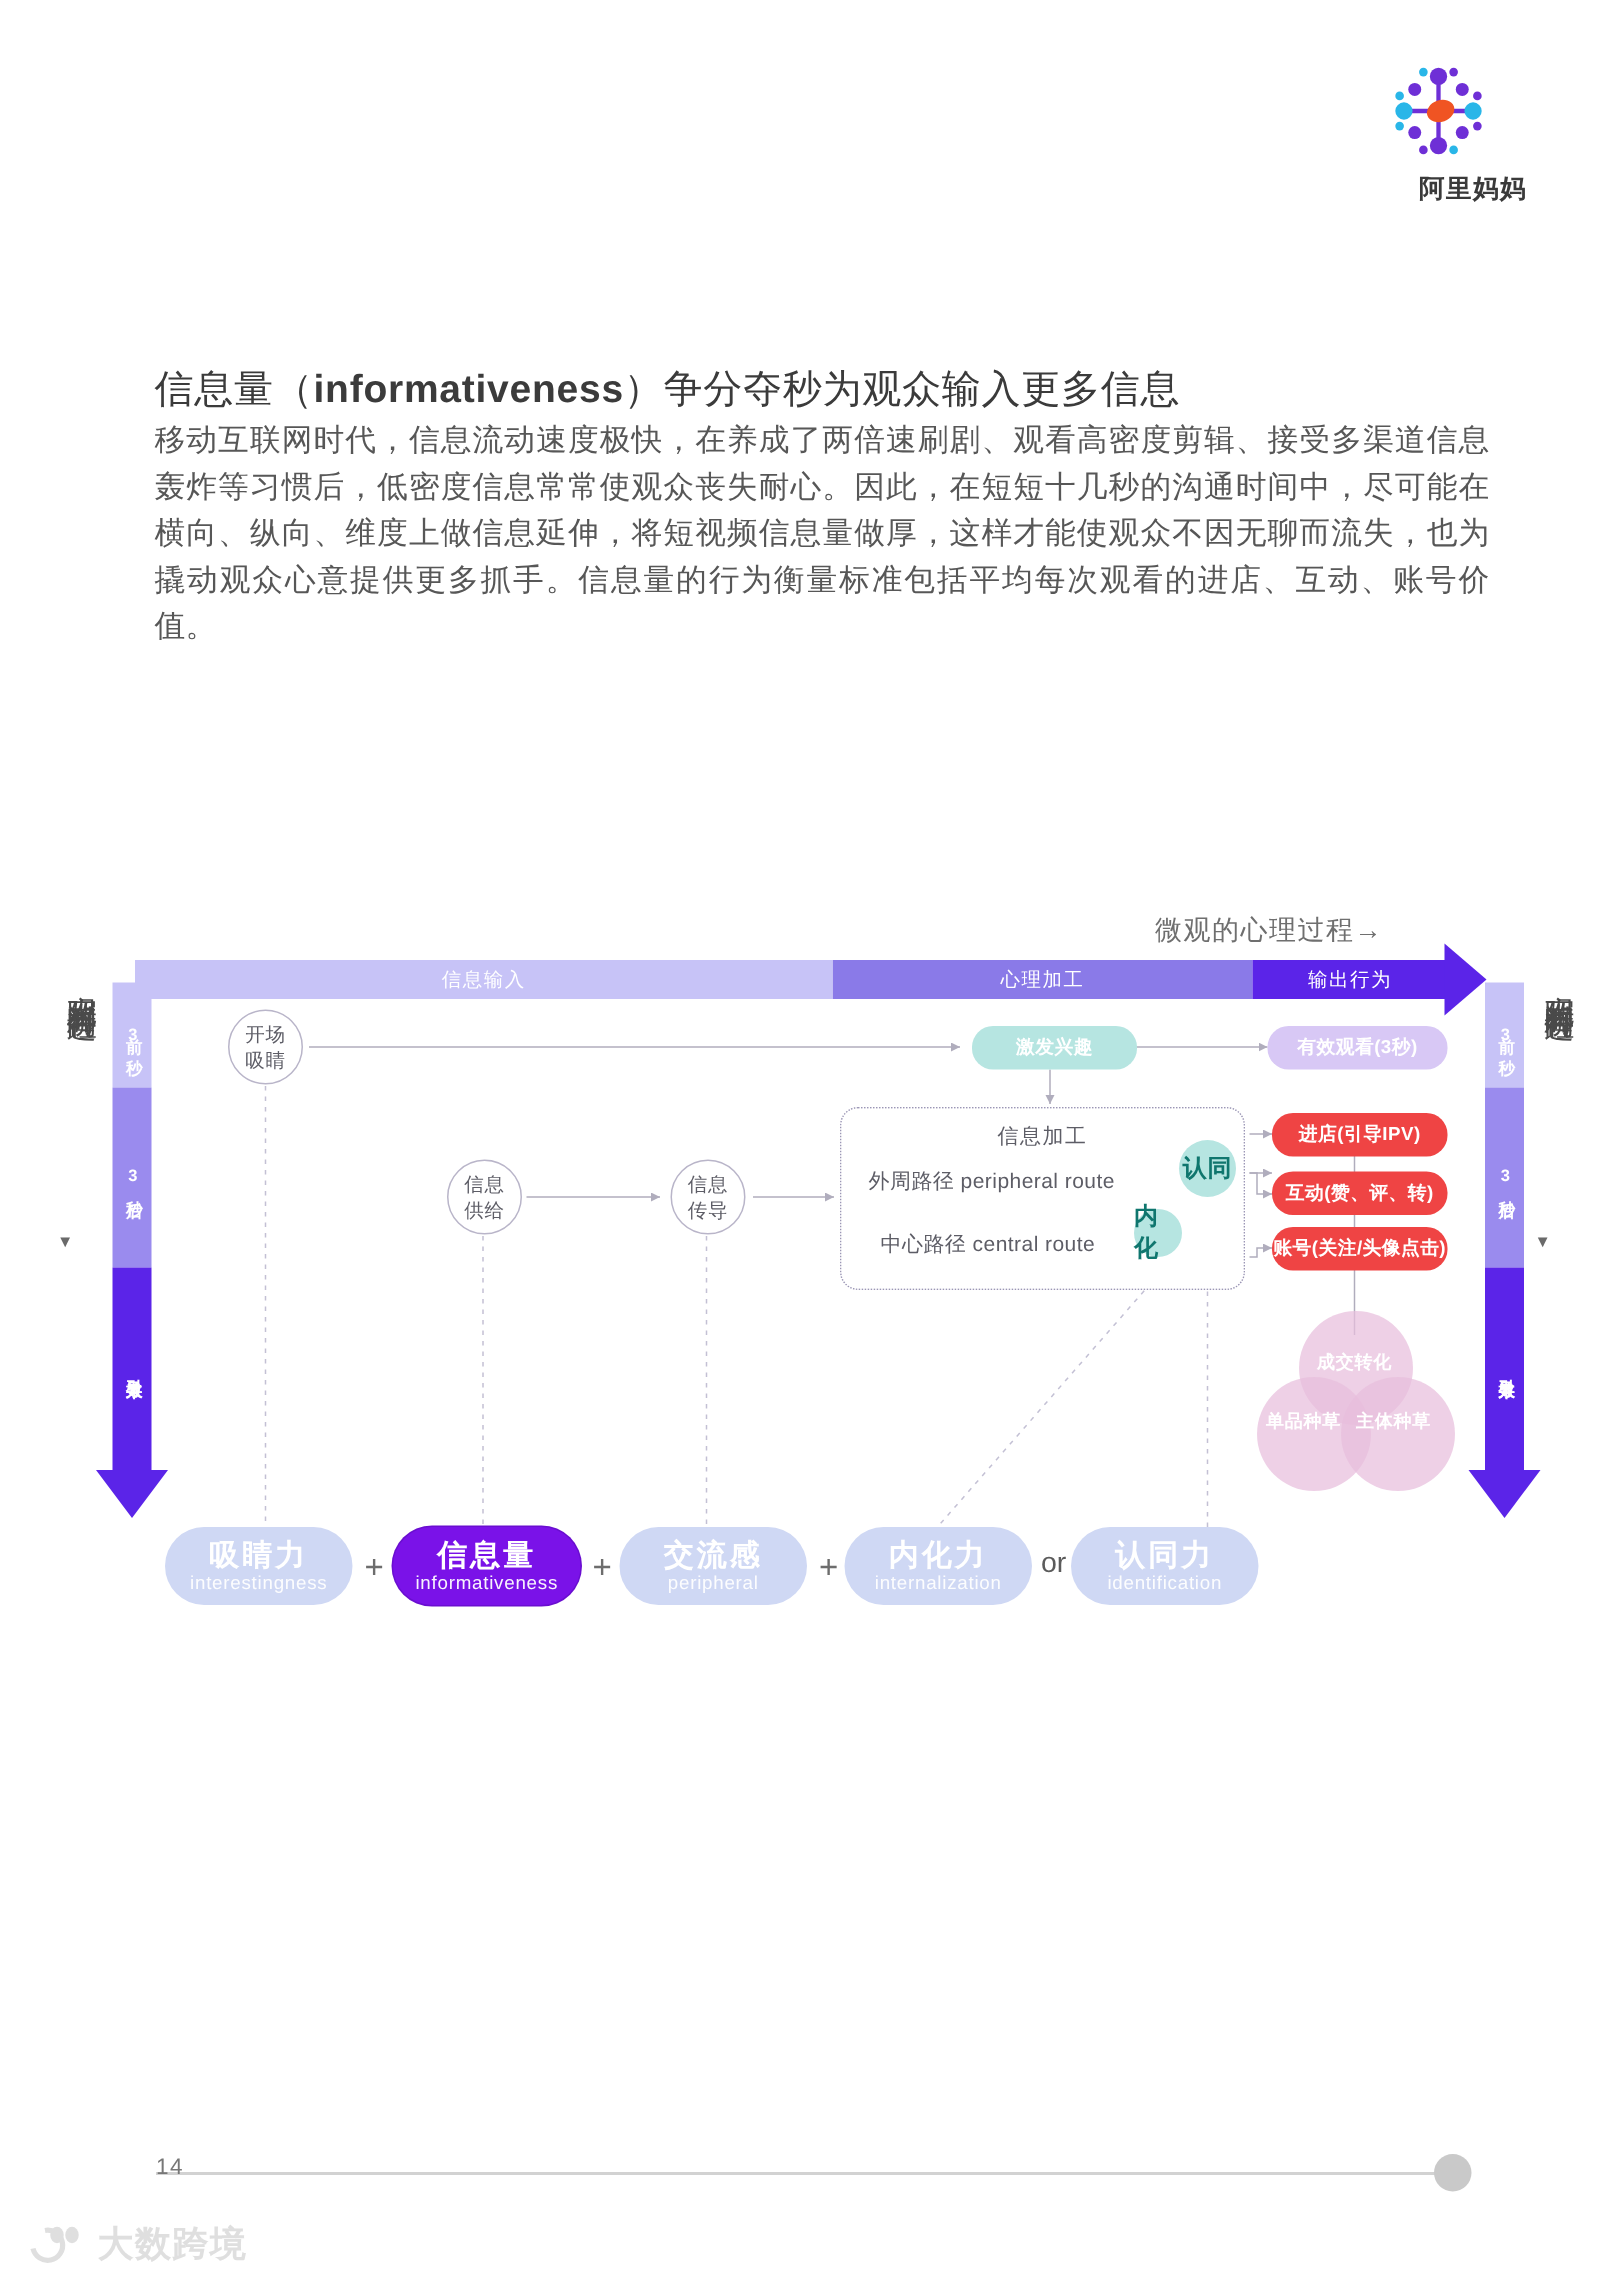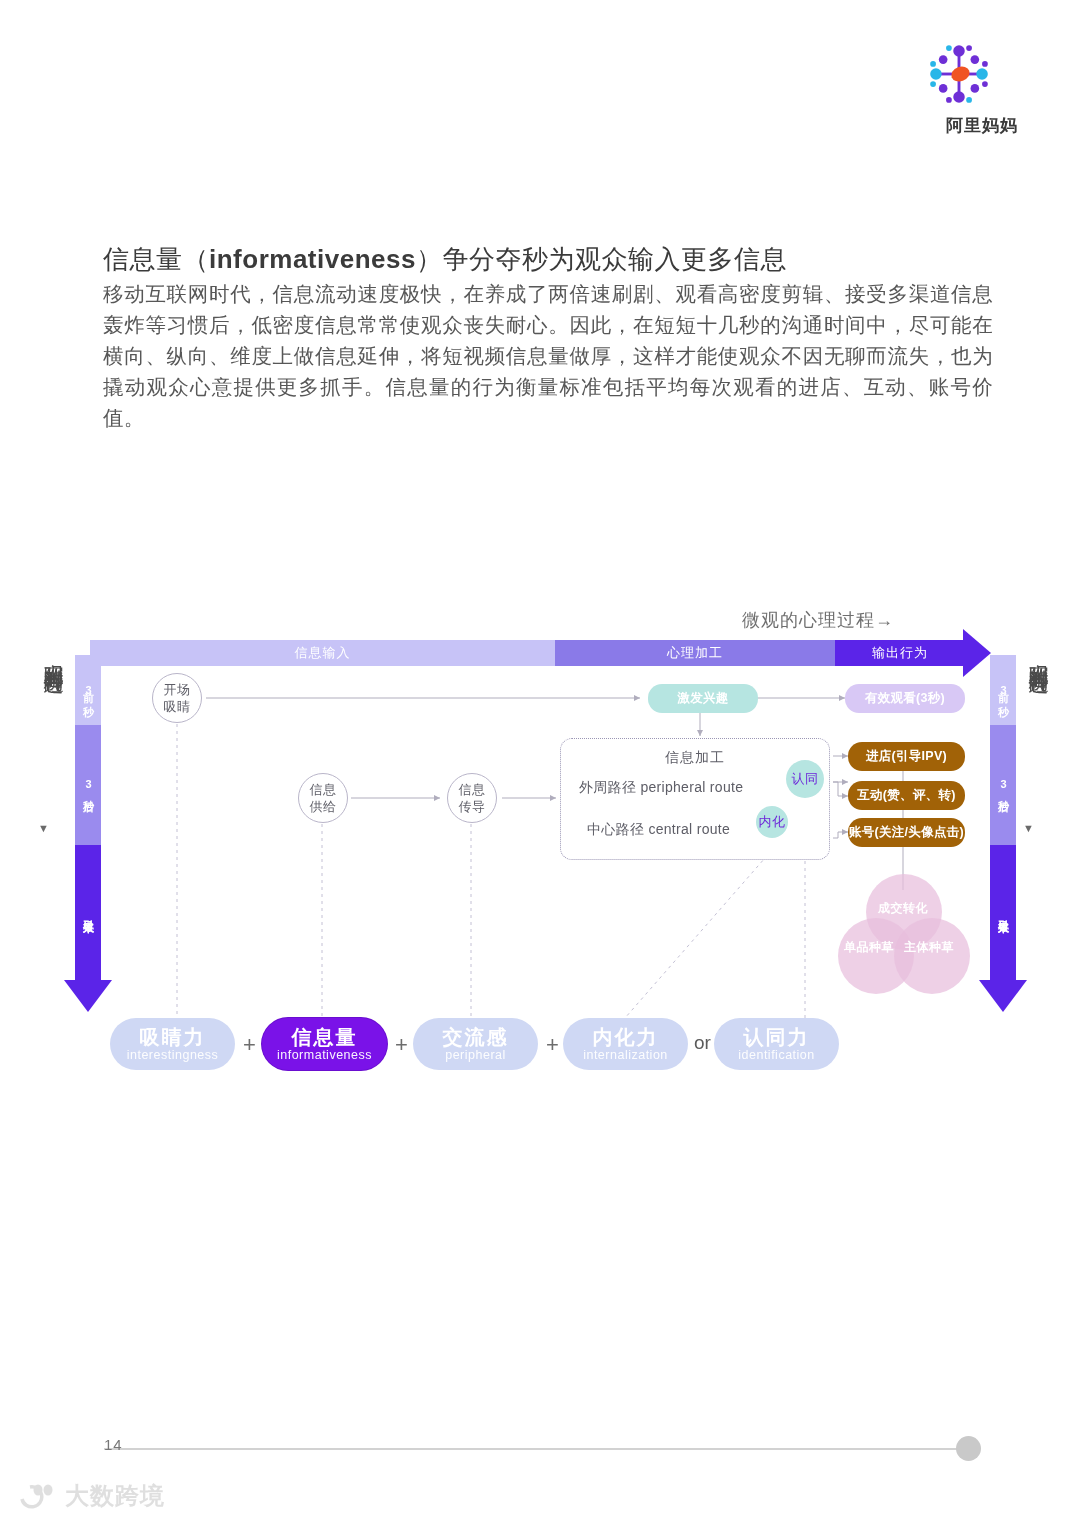--- a/index.html
+++ b/index.html
@@ -32,21 +32,21 @@
   .body-text {
     position: absolute; left: 103px; top: 278px; width: 890px;
     font-size: 20.5px; line-height: 31px; color: #575757;
     text-align: justify; letter-spacing: 0.2px;
   }
 
   
   .diagram { position: absolute; left: 0px; top: 600px; width: 1080px; height: 500px; }
 
   .micro-label {
-    position: absolute; left: 742px; top: 8px;
+    position: absolute; left: 770px; top: 8px;
     font-size: 18px; color: #6f6f6f; letter-spacing: 1px; white-space: nowrap;
   }
 
   
   .phase-bar { position: absolute; left: 90px; top: 40px; width: 900px; height: 26px; }
   .phase-seg {
     position: absolute; top: 0; height: 26px;
     display: flex; align-items: center; justify-content: center;
     color: #ffffff; font-size: 13px; letter-spacing: 1px; font-weight: 500;
   }
@@ -129,33 +129,33 @@
   .route-b {
     position: absolute; left: 26px; top: 82px;
     font-size: 14px; color: #5d5d66; letter-spacing: 0.3px;
   }
 
   
   .teal-dot {
     position: absolute; border-radius: 50%;
     background: #b6e5e1;
     display: flex; align-items: center; justify-content: center;
-    color: #6d28d9; font-size: 13px; font-weight: 400; letter-spacing: 0.5px;
+    color: #0f766e; font-size: 16px; font-weight: 700; letter-spacing: 0.5px;
   }
 
   
   .pill {
     position: absolute; border-radius: 14px;
     display: flex; align-items: center; justify-content: center;
     color: #ffffff; font-size: 12.5px; font-weight: 700; letter-spacing: 0.3px;
     white-space: nowrap;
   }
   .pill-teal   { background: #b6e5e1; }
   .pill-purple { background: #d8c8f5; }
-  .pill-blue   { background: #a16207; }
+  .pill-blue   { background: #ef4444; }
 
   
   .venn { position: absolute; border-radius: 50%; }
   .venn-label {
     position: absolute; color: #ffffff; font-size: 12px;
     font-weight: 700; letter-spacing: 0.5px; white-space: nowrap;
   }
 
   
   .formula { position: absolute; left: 0px; top: 1018px; width: 1080px; height: 60px; }

